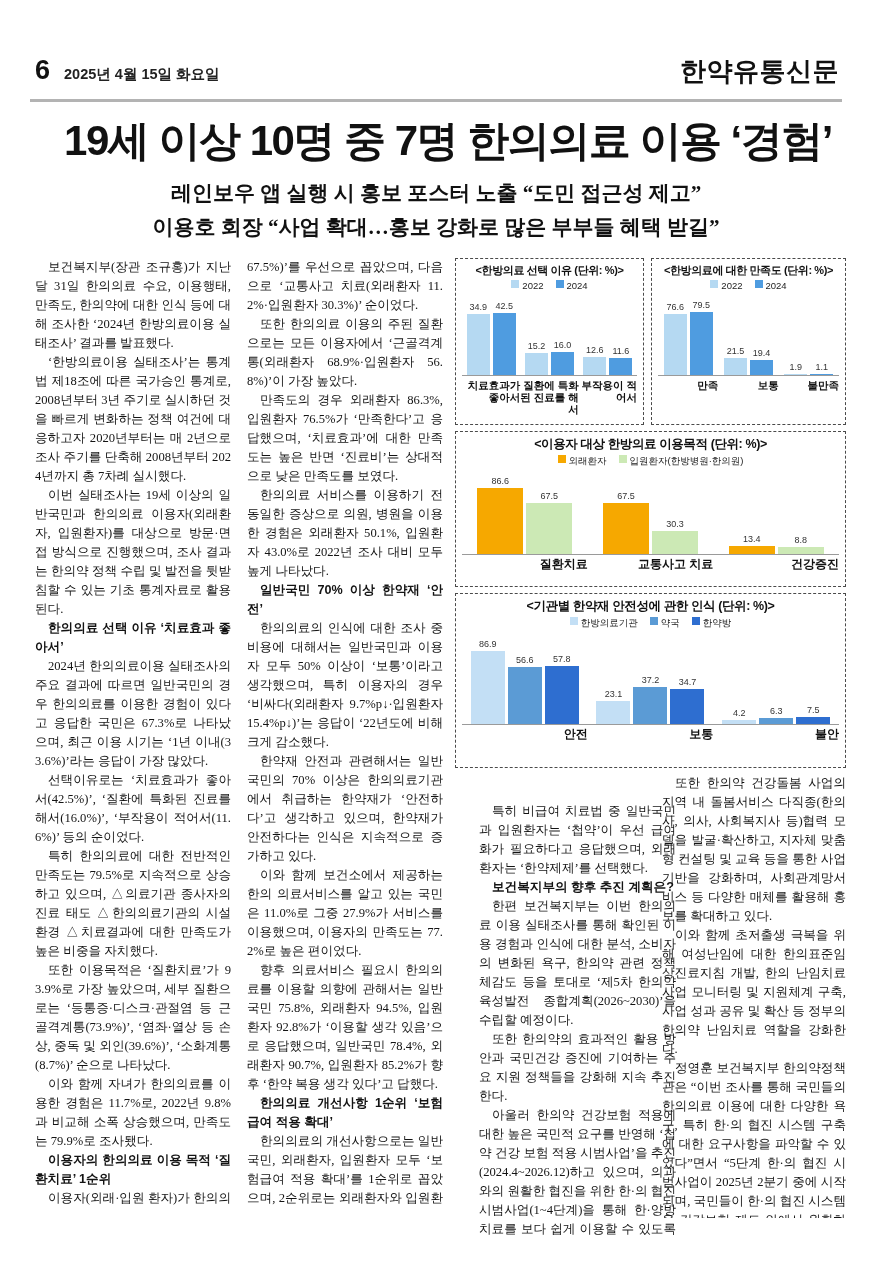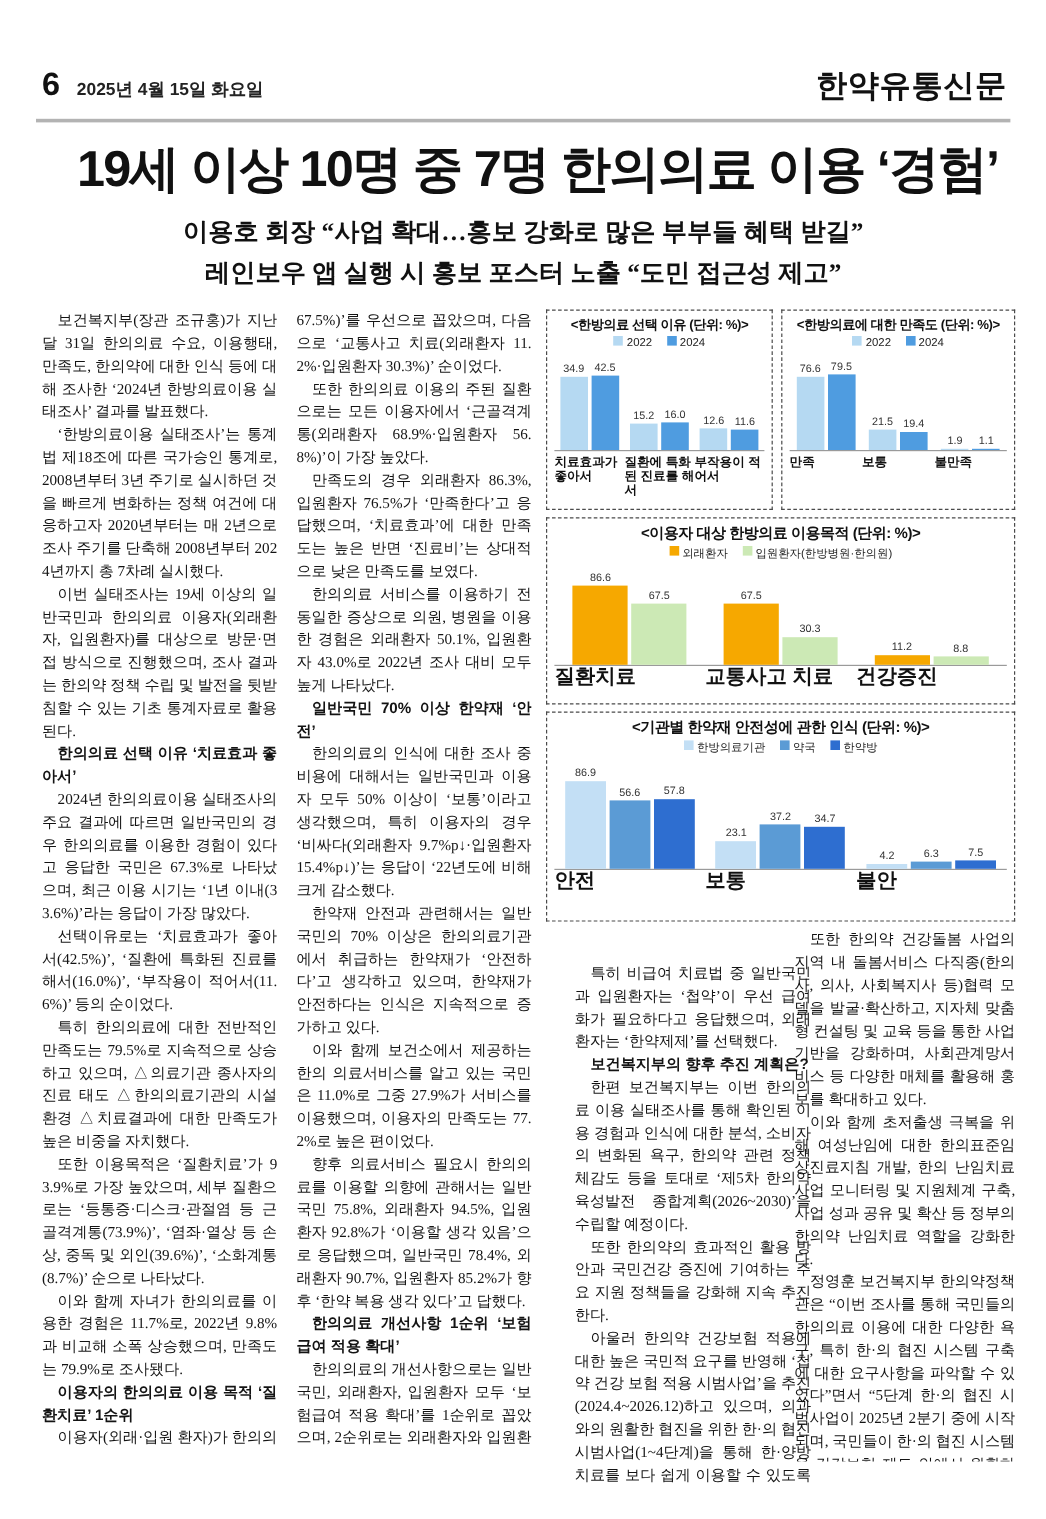--- a/index.html
+++ b/index.html
@@ -54,42 +54,42 @@
   .chart[data-chart="2"] .plot{height:72px;}
   .chart[data-chart="3"] .plot{height:80px;}
   .group{display:flex;align-items:flex-end;gap:3px;height:100%;}
   .bar{position:relative;min-height:1px;}
   .chart[data-chart="0"] .bar,.chart[data-chart="1"] .bar{width:23px;}
   .chart[data-chart="2"] .bar{width:46px;}
   .chart[data-chart="3"] .bar{width:34px;}
   .val{position:absolute;top:-12px;left:50%;transform:translateX(-50%);
        font-size:9px;color:#333;white-space:nowrap;}
   .cats{display:flex;justify-content:space-around;margin-top:3px;
-        font-size:10.5px;font-weight:700;text-align:left;color:#111;}
-  .chart[data-chart="2"] .cats,.chart[data-chart="3"] .cats{font-size:17px;}
+        font-size:10.5px;font-weight:700;text-align:right;color:#111;}
+  .chart[data-chart="2"] .cats,.chart[data-chart="3"] .cats{font-size:12px;}
   .cat{flex:1;line-height:12px;}
 </style>
 </head>
 <body>
 
 <div class="page">
 
   <div class="page-header">
     <div class="hdr-left">
       <span class="page-num">6</span>
       <span class="page-date">2025년 4월 15일 화요일</span>
     </div>
     <span class="masthead">한약유통신문</span>
   </div>
   <div class="header-rule"></div>
 
   <div class="headline">19세 이상 10명 중 7명 한의의료 이용 ‘경험’</div>
   <div class="subheads">
+    <div>레인보우 앱 실행 시 홍보 포스터 노출 “도민 접근성 제고”</div>
     <div>이용호 회장 “사업 확대…홍보 강화로 많은 부부들 혜택 받길”</div>
-    <div>레인보우 앱 실행 시 홍보 포스터 노출 “도민 접근성 제고”</div>
   </div>
 
   <div class="content">
     <div class="col" data-col="0">
         <p class="para">보건복지부(장관 조규홍)가 지난달 31일 한의의료 수요, 이용행태, 만족도, 한의약에 대한 인식 등에 대해 조사한 ‘2024년 한방의료이용 실태조사’ 결과를 발표했다.</p>
         <p class="para">‘한방의료이용 실태조사’는 통계법 제18조에 따른 국가승인 통계로, 2008년부터 3년 주기로 실시하던 것을 빠르게 변화하는 정책 여건에 대응하고자 2020년부터는 매 2년으로 조사 주기를 단축해 2008년부터 2024년까지 총 7차례 실시했다.</p>
         <p class="para">이번 실태조사는 19세 이상의 일반국민과 한의의료 이용자(외래환자, 입원환자)를 대상으로 방문·면접 방식으로 진행했으며, 조사 결과는 한의약 정책 수립 및 발전을 뒷받침할 수 있는 기초 통계자료로 활용된다.</p>
         <p class="subhead">한의의료 선택 이유 ‘치료효과 좋아서’</p>
         <p class="para">2024년 한의의료이용 실태조사의 주요 결과에 따르면 일반국민의 경우 한의의료를 이용한 경험이 있다고 응답한 국민은 67.3%로 나타났으며, 최근 이용 시기는 ‘1년 이내(33.6%)’라는 응답이 가장 많았다.</p>
         <p class="para">선택이유로는 ‘치료효과가 좋아서(42.5%)’, ‘질환에 특화된 진료를 해서(16.0%)’, ‘부작용이 적어서(11.6%)’ 등의 순이었다.</p>
@@ -208,21 +208,21 @@
             <div class="group">
               <div class="bar" style="background: rgb(246, 168, 0); height: 71.0526%;">
                 <span class="val">67.5</span>
               </div>
               <div class="bar" style="background: rgb(204, 233, 181); height: 31.8947%;">
                 <span class="val">30.3</span>
               </div>
             </div>
             <div class="group">
               <div class="bar" style="background: rgb(246, 168, 0); height: 11.7895%;">
-                <span class="val">11.2</span>
+                <span class="val">13.4</span>
               </div>
               <div class="bar" style="background: rgb(204, 233, 181); height: 9.26316%;">
                 <span class="val">8.8</span>
               </div>
             </div>
           </div>
           <div class="cats">
             <div class="cat">질환치료</div>
             <div class="cat">교통사고 치료</div>
             <div class="cat">건강증진</div>

